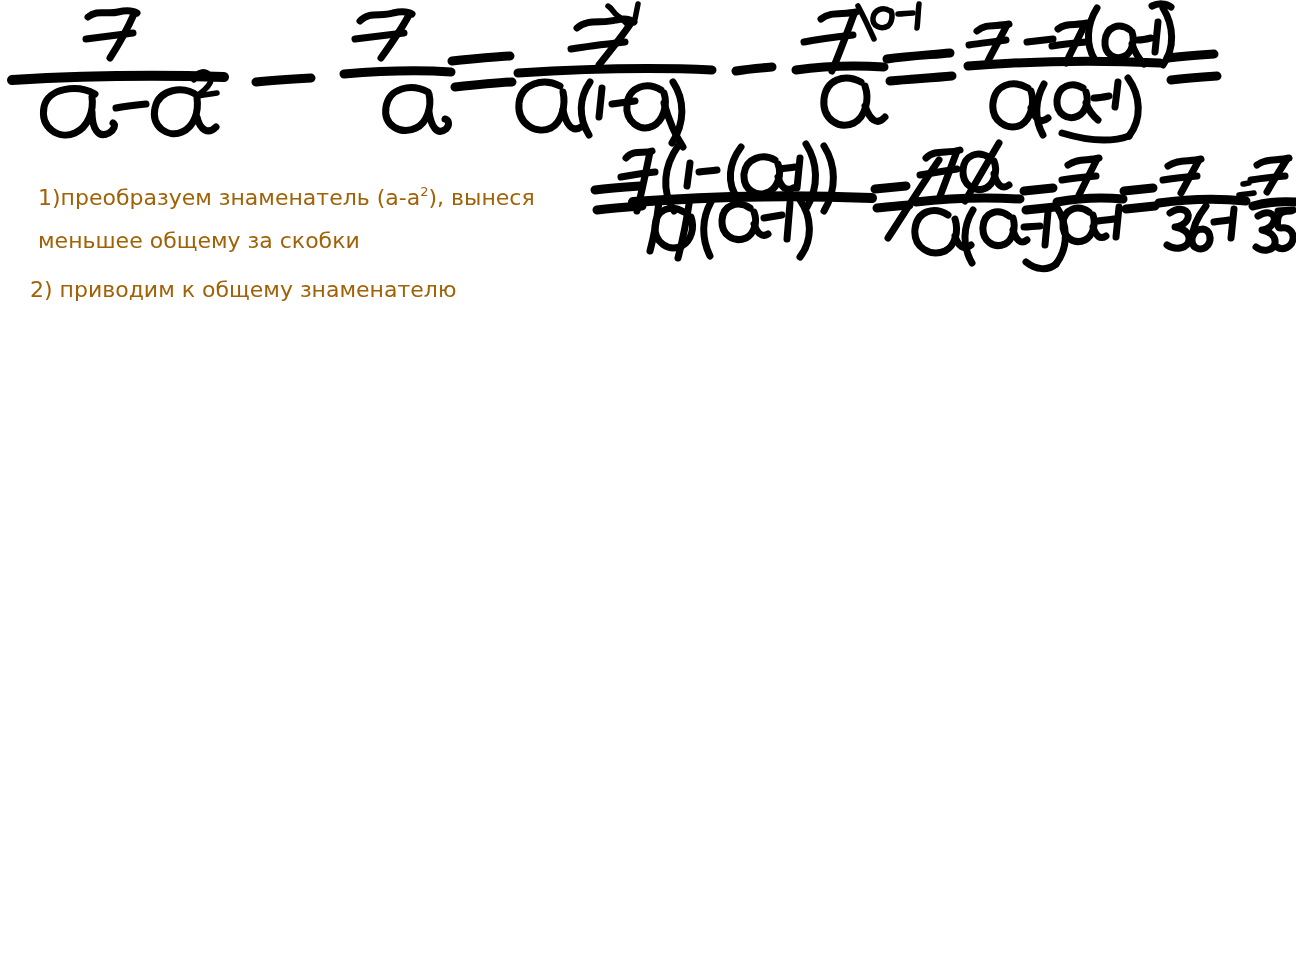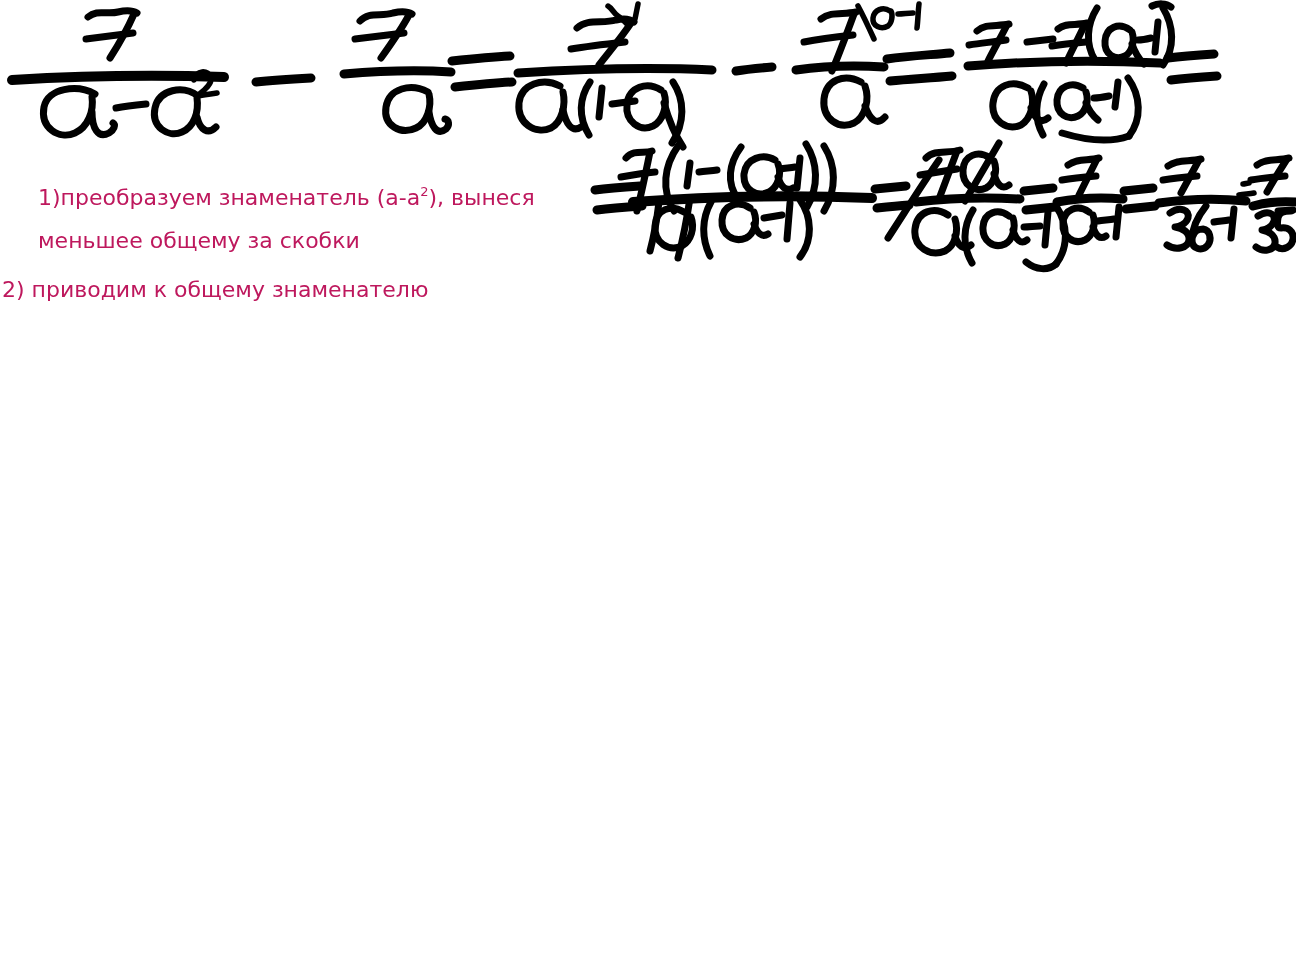--- a/index.html
+++ b/index.html
@@ -11,28 +11,28 @@
     overflow:hidden;
     font-family:"DejaVu Sans","Liberation Sans",sans-serif;
   }
   #ink-layer{position:absolute;left:0;top:0;z-index:1;}
   .ink{fill:none;stroke:#000000;stroke-width:7;stroke-linecap:round;stroke-linejoin:round;}
   .ink-thin{fill:none;stroke:#000000;stroke-width:5.5;stroke-linecap:round;stroke-linejoin:round;}
   .ink-bar{fill:none;stroke:#000000;stroke-width:9;stroke-linecap:round;stroke-linejoin:round;}
   .ink-bar-thick{fill:none;stroke:#000000;stroke-width:10;stroke-linecap:round;stroke-linejoin:round;}
   .typed{
     position:absolute;z-index:2;
-    color:#be185d;
+    color:#a16207;
     font-size:22px;
     line-height:40px;
     white-space:nowrap;
     letter-spacing:0px;
   }
   #note1{left:38px;top:178px;}
-  #note2{left:2px;top:270px;}
+  #note2{left:30px;top:270px;}
   .sup{font-size:13px;position:relative;top:-9px;}
 </style>
 </head>
 <body>
 
 <div id="board">
 
   <svg id="ink-layer" width="1296" height="330" viewBox="0 0 1296 330">
 
     <g aria-label="7/(a−a²) − 7/a = 7/(a(1−a)) − 7^(∖a−1)/a = (7 − 7(a−1))/(a(a−1)) =">

